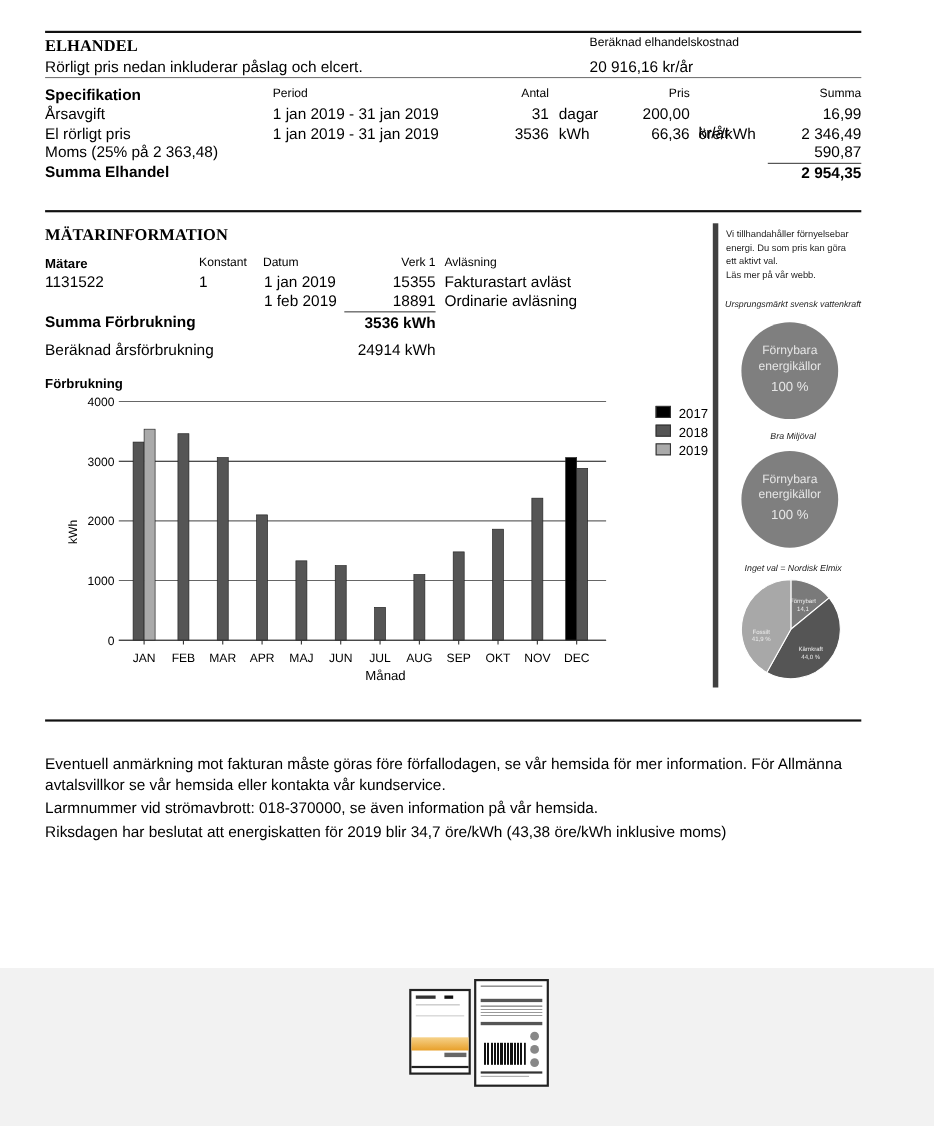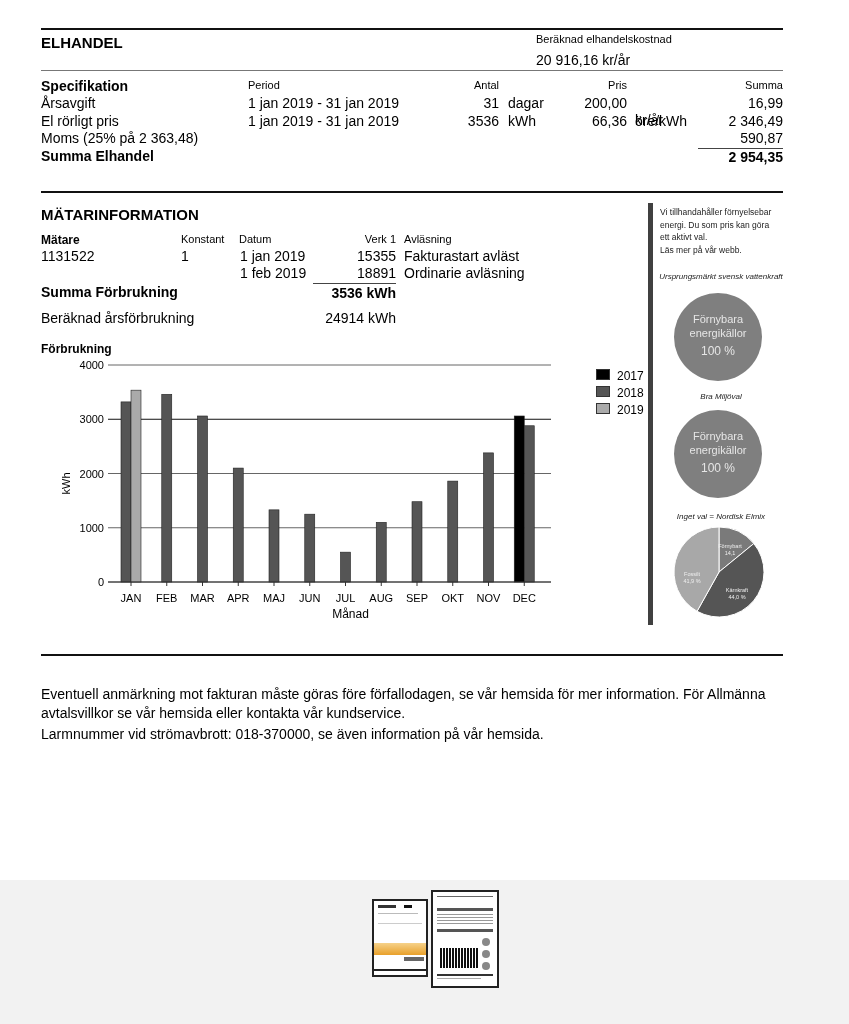--- a/index.html
+++ b/index.html
@@ -7,36 +7,37 @@
     width: 849px; height: 1024px; position: relative; overflow: hidden;
     background: #ffffff; font-family: "Liberation Sans", sans-serif; color: #000;
   }
   .page { position: absolute; left: 0; top: 0; width: 849px; height: 880px; background: #fff; }
   .abs { position: absolute; white-space: nowrap; }
   .hr-thick { position: absolute; left: 41px; width: 742px; height: 2px; background: #111; }
   .hr-thin { position: absolute; height: 1px; background: #777; }
   .b { font-weight: bold; }
   .s11 { font-size: 11px; }
   .s14 { font-size: 14px; }
-  .s15 { font-size: 15px; }
+  .s15 { font-size: 15px; font-family: Liberation Serif, serif; }
   .r { text-align: right; }
   .footer-area { position: absolute; left: 0; top: 880px; width: 849px; height: 144px; background: #f2f2f2; }
   .thumb { position: absolute; background: #fff; border: 2px solid #222; box-sizing: border-box; cursor: pointer; }
   .side-panel { position: absolute; left: 648px; top: 203px; width: 136px; height: 422px; border-left: 5px solid #404040; }
   .circle { position: absolute; border-radius: 50%; background: #7f7f7f; color: #e6e6e6; text-align: center; font-size: 11px; }
   .legend-box { position: absolute; width: 14px; height: 11px; border: 1px solid #333; box-sizing: border-box; }
   svg text { font-family: "Liberation Sans", sans-serif; }
 </style>
 </head>
 <body>
 
 <div class="page">
 
   <div class="hr-thick" style="top:28px;"></div>
   <div class="abs b s15" style="left:41px; top:34px;">ELHANDEL</div>
+  <div class="abs s14" style="left:41px; top:52px;">Rörligt pris nedan inkluderar påslag och elcert.</div>
   <div class="abs s11" style="left:536px; top:33px;">Beräknad elhandelskostnad</div>
   <div class="abs s14" style="left:536px; top:52px;">20 916,16 kr/år</div>
   <div class="hr-thin" style="left:41px; top:70px; width:742px;"></div>
 
   <div class="abs b s14" style="left:41px; top:78px;">Specifikation</div>
   <div class="abs s11" style="left:248px; top:79px;">Period</div>
   <div class="abs s11 r" style="left:440px; top:79px; width:59px;">Antal</div>
   <div class="abs s11 r" style="left:560px; top:79px; width:67px;">Pris</div>
   <div class="abs s11 r" style="left:700px; top:79px; width:83px;">Summa</div>
 
@@ -197,20 +198,21 @@
         <text x="19" y="50" text-anchor="middle" font-size="5.5" fill="#eeeeee">Fossilt</text>
         <text x="19" y="57" text-anchor="middle" font-size="5.5" fill="#eeeeee">41,9 %</text>
       </svg>
   </div>
 
   <div class="hr-thick" style="top:654px;"></div>
 
   <div class="abs s14" style="left:41px; top:705px;">avtalsvillkor se vår hemsida eller kontakta vår kundservice.</div>
   <div class="abs s14" style="left:41px; top:686px;">Eventuell anmärkning mot fakturan måste göras före förfallodagen, se vår hemsida för mer information. För Allmänna</div>
   <div class="abs s14" style="left:41px; top:726px;">Larmnummer vid strömavbrott: 018-370000, se även information på vår hemsida.</div>
+  <div class="abs s14" style="left:41px; top:748px;">Riksdagen har beslutat att energiskatten för 2019 blir 34,7 öre/kWh (43,38 öre/kWh inklusive moms)</div>
 </div>
 
 <div class="footer-area">
   <div class="thumb" style="left:372px; top:19px; width:56px; height:78px;">
     <div style="position:absolute; left:4px; top:4px; width:18px; height:3px; background:#333;"></div>
     <div style="position:absolute; left:30px; top:4px; width:8px; height:3px; background:#111;"></div>
     <div style="position:absolute; left:4px; top:12px; width:40px; height:1px; background:#bbb;"></div>
     <div style="position:absolute; left:4px; top:22px; width:44px; height:1px; background:#ccc;"></div>
     <div style="position:absolute; left:0; top:42px; width:52px; height:12px; background:linear-gradient(180deg,#f6d28a,#e8a02a);"></div>
     <div style="position:absolute; left:30px; top:56px; width:20px; height:4px; background:#666;"></div>

